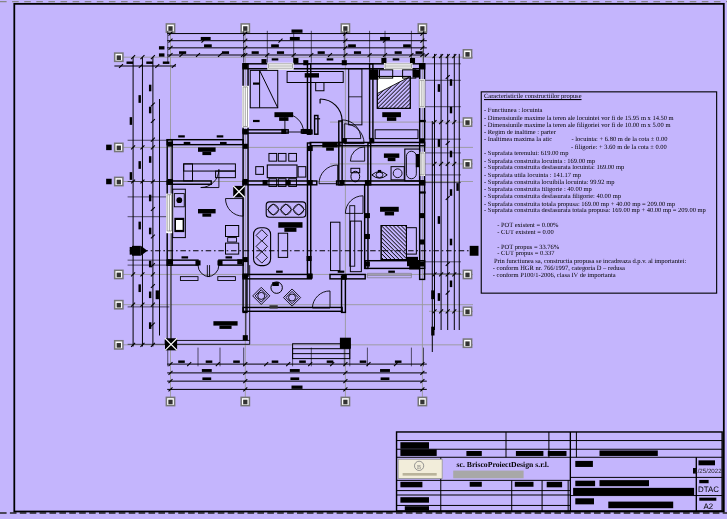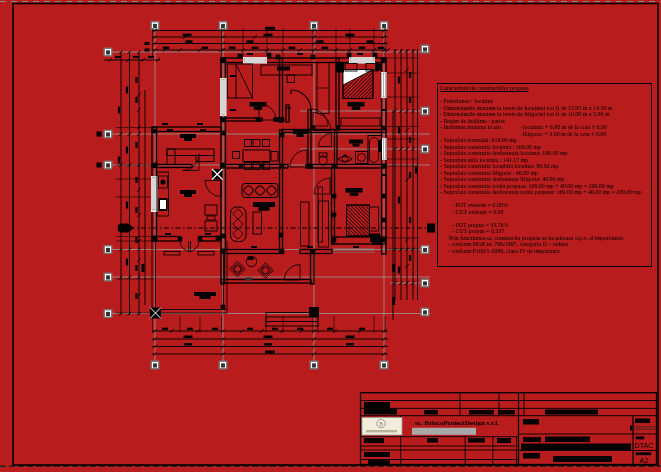--- a/index.html
+++ b/index.html
@@ -1,16 +1,16 @@
 <!DOCTYPE html>
 <html><head>
 <meta charset="utf-8">
 <style>
   html,body { margin:0; padding:0; background:#fff; }
-  #sheet { position:relative; width:661px; height:472px; background:#b91c1c; overflow:hidden;
+  #sheet { position:relative; width:661px; height:472px; background:#c4b5fd; overflow:hidden;
            font-family:"Liberation Sans", sans-serif; }
   #plan { position:absolute; left:0; top:0; }
   #notes { position:absolute; left:437px; top:83px; width:215px; height:184px;
             border:1.2px solid #000; box-sizing:border-box;
             font-family:"Liberation Serif", serif; font-size:5.9px; line-height:6.5px;
             color:#000; padding:1px 0 0 2px; }
   #notes .title { text-decoration:underline; margin-bottom:6.5px; }
   .nl { white-space:nowrap; overflow:hidden; }
 </style>
 </head>

